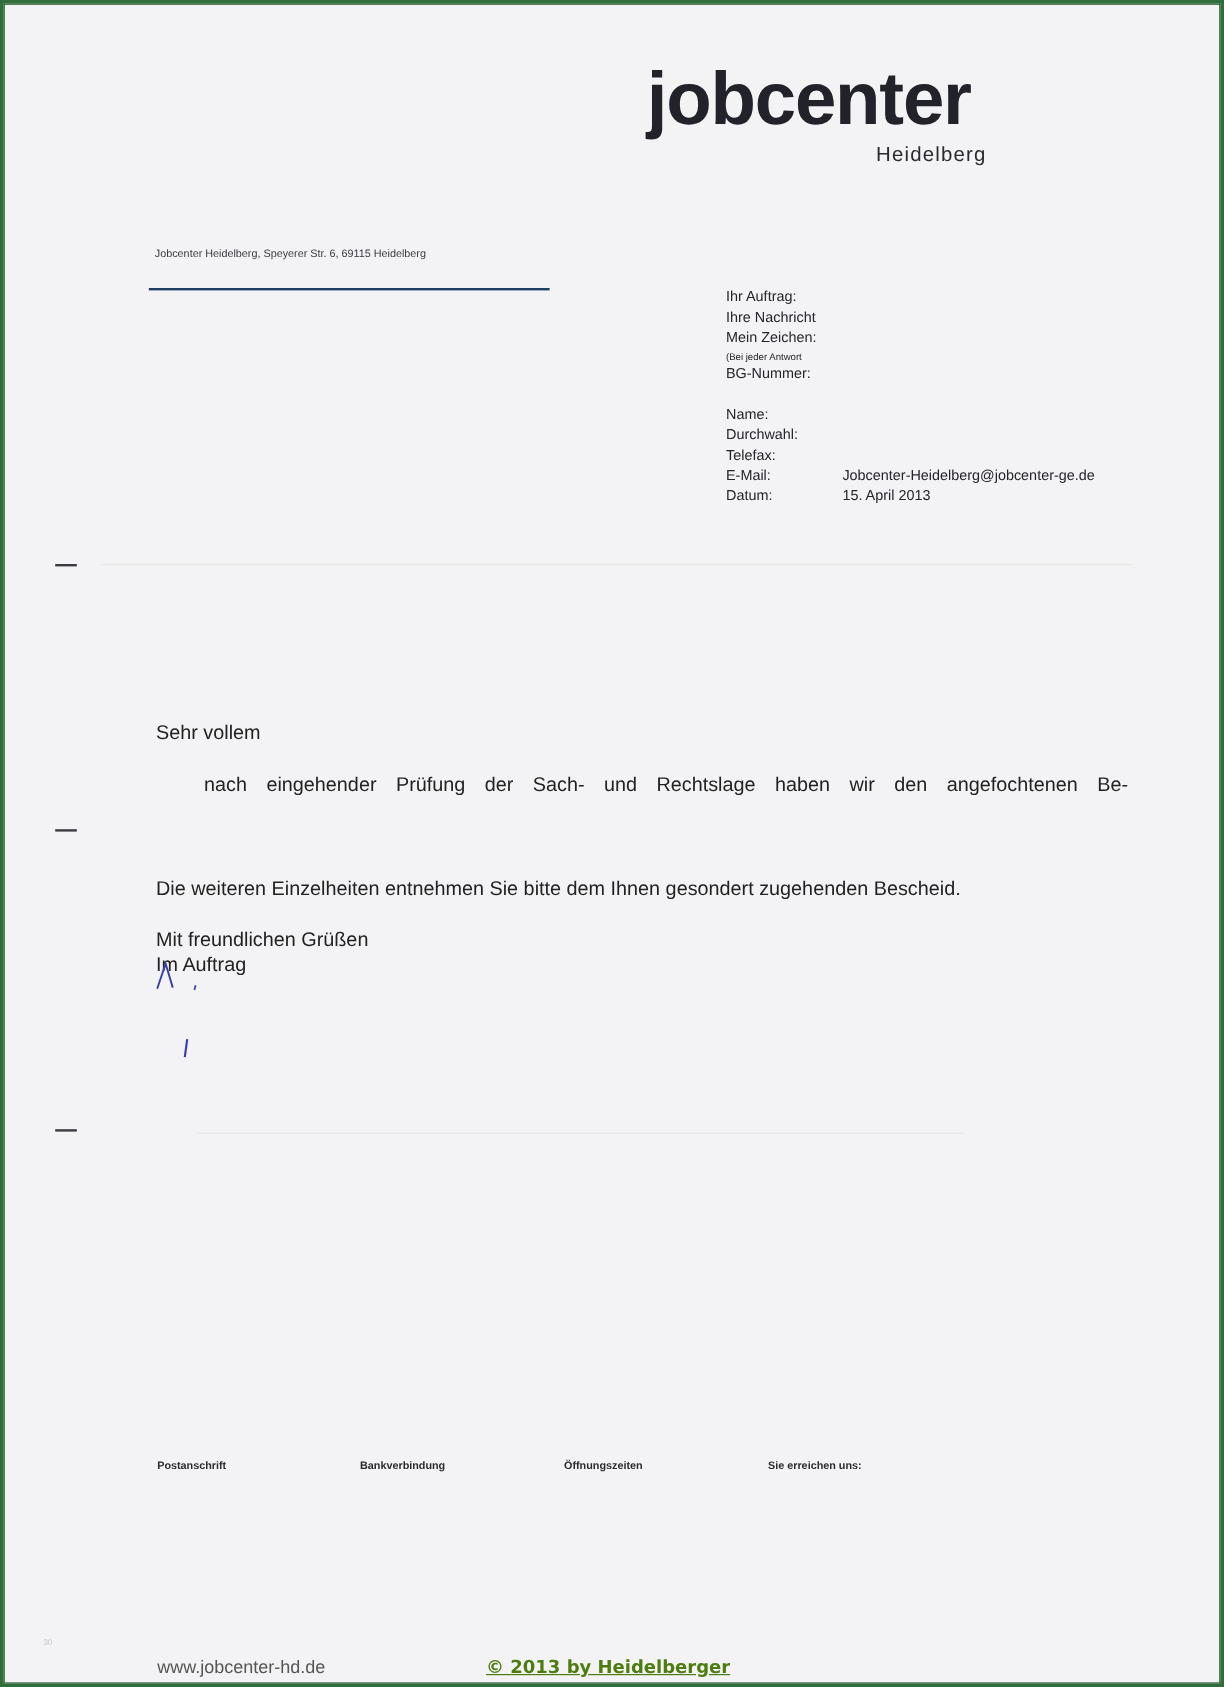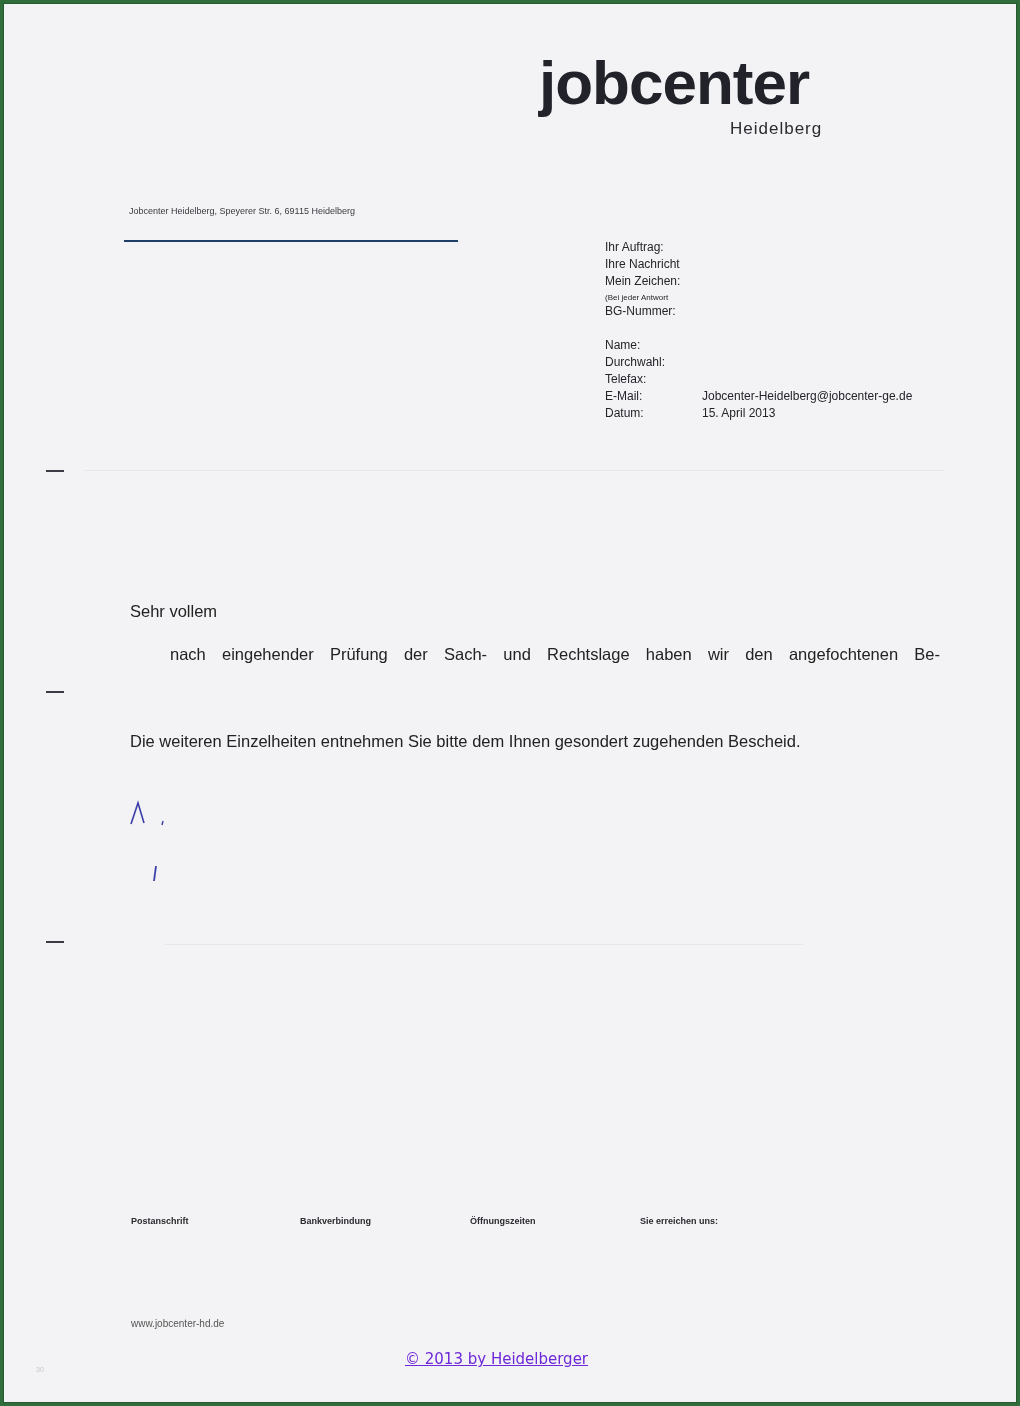--- a/index.html
+++ b/index.html
@@ -40,23 +40,23 @@
     .para {
       position: absolute; left: 126px; width: 770px; font-size: 16.5px; line-height: 21px;
       color: #222; text-align: justify; white-space: normal; margin-left: 40px;
     }
     .para .ln { display: block; text-align-last: justify; }
     .para .ln.last { text-align-last: left; }
     .p2 { left: 126px; top: 728px; font-size: 16.5px; color: #222; }
     .closing { left: 126px; top: 769px; font-size: 16.5px; line-height: 21px; color: #222; }
     .sig { position: absolute; color: #3b3fa8; font-size: 18px; }
     .footer-h { top: 1212px; font-size: 9px; font-weight: 700; color: #2a2a30; }
-    .footer-url { left: 127px; top: 1314px; font-size: 10px; color: #555; }
+    .footer-url { left: 127px; top: 1377px; font-size: 15px; color: #555; }
     .copyright {
-      left: 401px; top: 1346px; font-size: 15px; font-weight: 400; color: #6d28d9;
+      left: 401px; top: 1376px; font-size: 15px; font-weight: 700; color: #4d7c0f;
       text-decoration: underline; font-family: "DejaVu Sans", sans-serif;
     }
     .pageno { left: 32px; top: 1362px; font-size: 7px; color: #c8c8cc; }
     .faint-line {
       position: absolute; height: 1px; background: rgba(180,170,150,0.15);
     }
   </style>
 </head>
 <body>
 
@@ -91,20 +91,24 @@
 
 
   <div class="abs salutation">Sehr vollem</div>
 
   <div class="para" style="top:640px">
     <span class="ln">nach eingehender Prüfung der Sach- und Rechtslage haben wir den angefochtenen Be-</span>
   </div>
 
   <div class="abs p2">Die weiteren Einzelheiten entnehmen Sie bitte dem Ihnen gesondert zugehenden Bescheid.</div>
 
+  <div class="abs closing">
+    <div>Mit freundlichen Grüßen</div>
+    <div>Im Auftrag</div>
+  </div>
 
   <svg class="sig" style="left:124px; top:793px; width:40px; height:30px;" viewBox="0 0 40 30">
     <path d="M3 27 L10 6 L16 26" stroke="#3b3fa8" stroke-width="1.6" fill="none"></path>
     <path d="M35 24 L34 28" stroke="#3b3fa8" stroke-width="1.4" fill="none"></path>
   </svg>
   <svg class="sig" style="left:146px; top:860px; width:10px; height:20px;" viewBox="0 0 10 20">
     <path d="M6 2 L4 17" stroke="#3b3fa8" stroke-width="1.8" fill="none"></path>
   </svg>
 
   <div class="abs footer-h" style="left:127px">Postanschrift</div>

